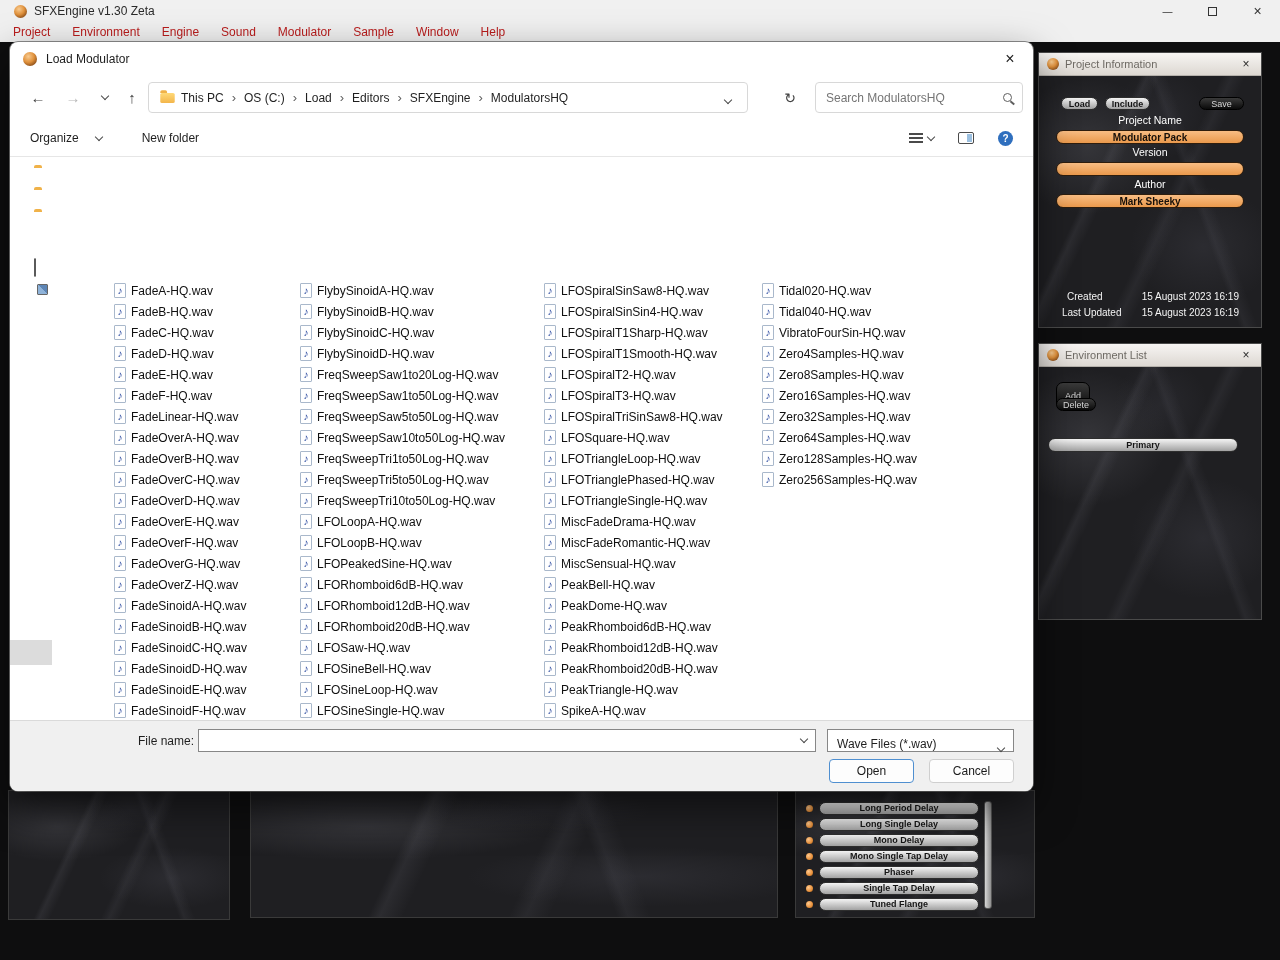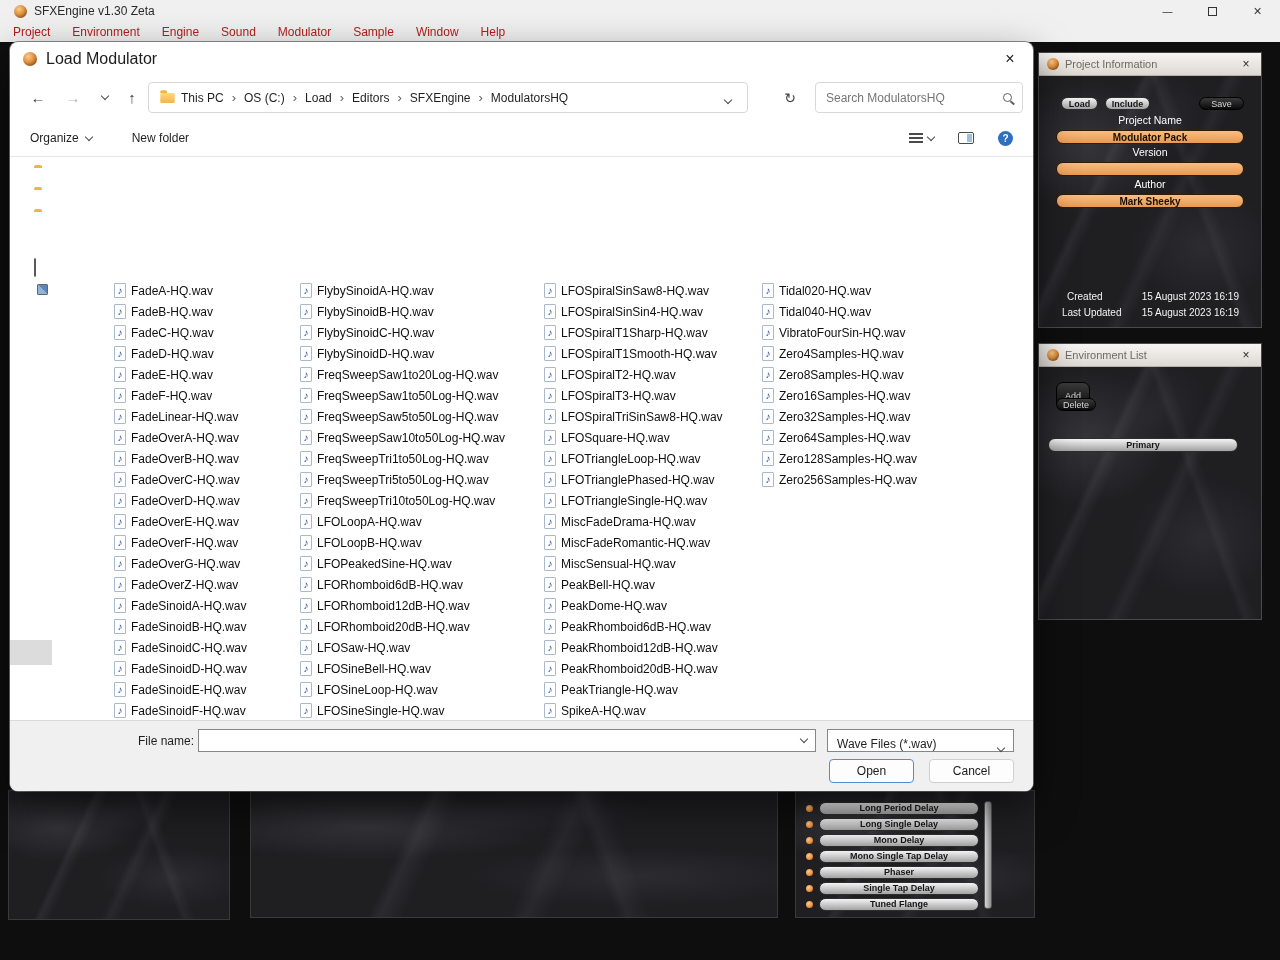--- a/index.html
+++ b/index.html
@@ -64,21 +64,21 @@
   .fx-pill { width:160px; height:13px; margin-left:6px; }
   .fx-scroll { position:absolute; right:42px; top:10px; width:8px; height:108px; border-radius:3px;
                background:linear-gradient(90deg,#d6d6d6,#8f8f8f); border:1px solid #555; }
 
   
   .dialog { position:absolute; left:10px; top:42px; width:1023px; height:749px; background:#fff;
             border-radius:8px; overflow:hidden;
             box-shadow:0 16px 40px rgba(0,0,0,.55), 0 0 0 1px rgba(130,130,130,.9); }
   .dlg-title { position:absolute; left:0; top:0; right:0; height:33px; display:flex; align-items:center;
                padding-left:13px; gap:9px; }
-  .dlg-title-text { font-size:16px; color:#1c1c1c; }
+  .dlg-title-text { font-size:12px; color:#1c1c1c; }
   .dlg-close { position:absolute; right:0; top:0; width:46px; height:33px; display:flex; align-items:center;
                justify-content:center; font-size:16px; color:#222; }
 
   .dlg-nav { position:absolute; left:0; top:33px; right:0; height:45px; }
   .nav-arrow { position:absolute; top:0; height:45px; width:30px; display:flex; align-items:center;
                justify-content:center; font-size:15px; color:#3f3f3f; }
   .nav-arrow.disabled { color:#b6b6b6; }
   .addr { position:absolute; left:138px; top:7px; width:600px; height:31px; border:1px solid #d8d8d8;
           border-radius:4px; display:flex; align-items:center; padding:0 10px; }
   .crumbs { display:flex; align-items:center; }
@@ -93,21 +93,21 @@
             border-radius:4px; display:flex; align-items:center; padding:0 10px; }
   .search input { border:none; outline:none; flex:1; font-size:12px; font-family:inherit; color:#222;
                   background:transparent; min-width:0; }
   .search input::placeholder { color:#757575; }
   .mag { width:9px; height:9px; border:1.5px solid #5f5f5f; border-radius:50%; position:relative; flex:none; }
   .mag::after { content:""; position:absolute; width:5px; height:1.5px; background:#5f5f5f; right:-4px;
                 bottom:-2px; transform:rotate(40deg); }
 
   .dlg-cmd { position:absolute; left:0; top:78px; right:0; height:37px; border-bottom:1px solid #e6e6e6;
              display:flex; align-items:center; padding:0 20px; font-size:12px; color:#1f1f1f; }
-  .cmd-item { display:flex; align-items:center; gap:7px; margin-right:40px; }
+  .cmd-item { display:flex; align-items:center; gap:17px; margin-right:40px; }
   .cmd-right { margin-left:auto; display:flex; align-items:center; gap:24px; }
   .lines-ico { width:14px; height:10px; position:relative; }
   .lines-ico::before { content:""; position:absolute; left:0; right:0; top:0; height:1.5px; background:#4a4a4a;
                 box-shadow:0 4px 0 #4a4a4a, 0 8px 0 #4a4a4a; }
   .pane-ico { width:16px; height:12px; border:1.5px solid #4a4a4a; border-radius:2px; position:relative; }
   .pane-ico::after { content:""; position:absolute; right:1px; top:1px; bottom:1px; width:5px; background:#9cc0e0; }
   .help-ico { width:15px; height:15px; border-radius:50%; background:#2f6fbe; color:#fff; font-size:10px;
               display:flex; align-items:center; justify-content:center; font-weight:bold; }
 
   .dlg-body { position:absolute; left:0; top:115px; right:0; height:563px; background:#fff; }

